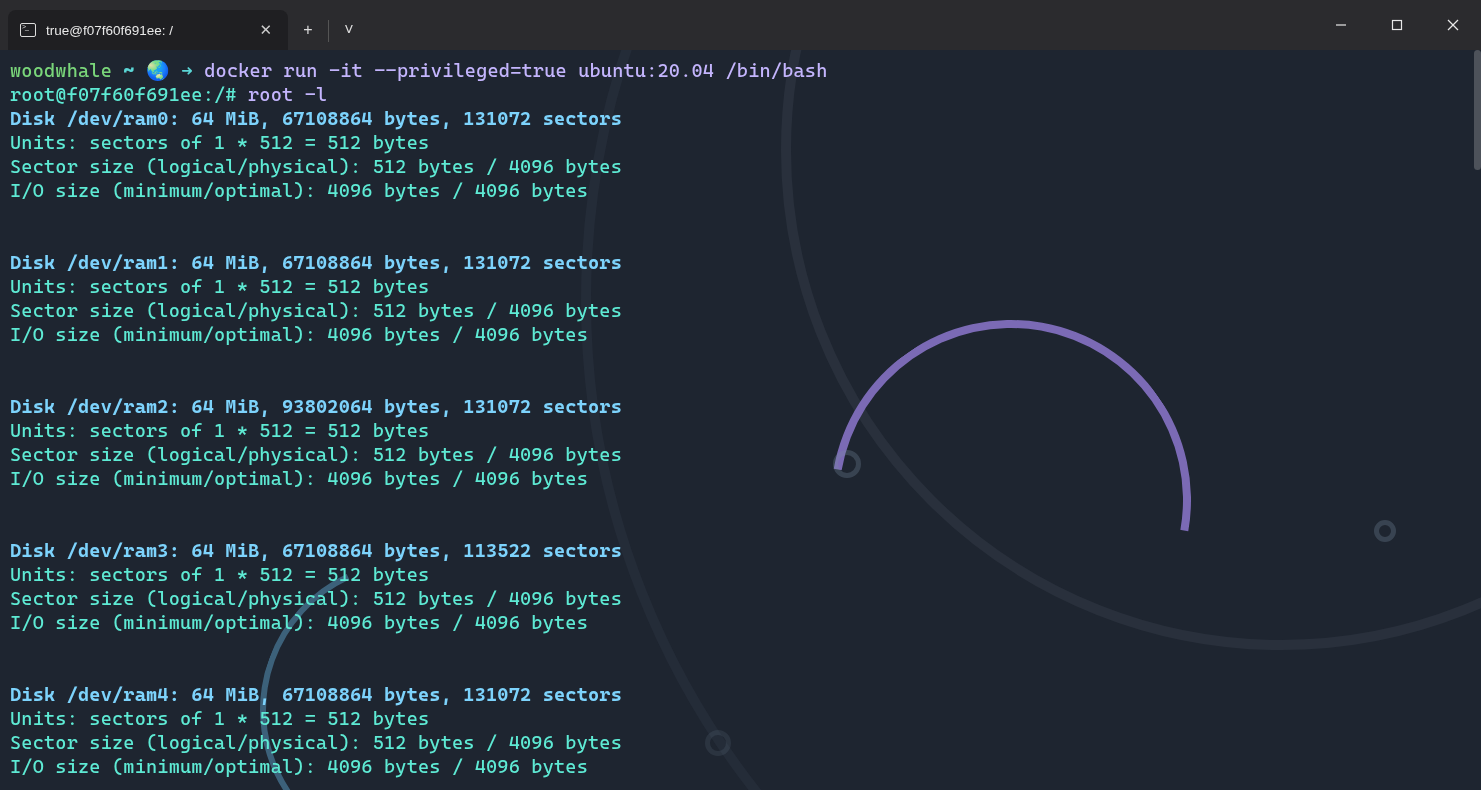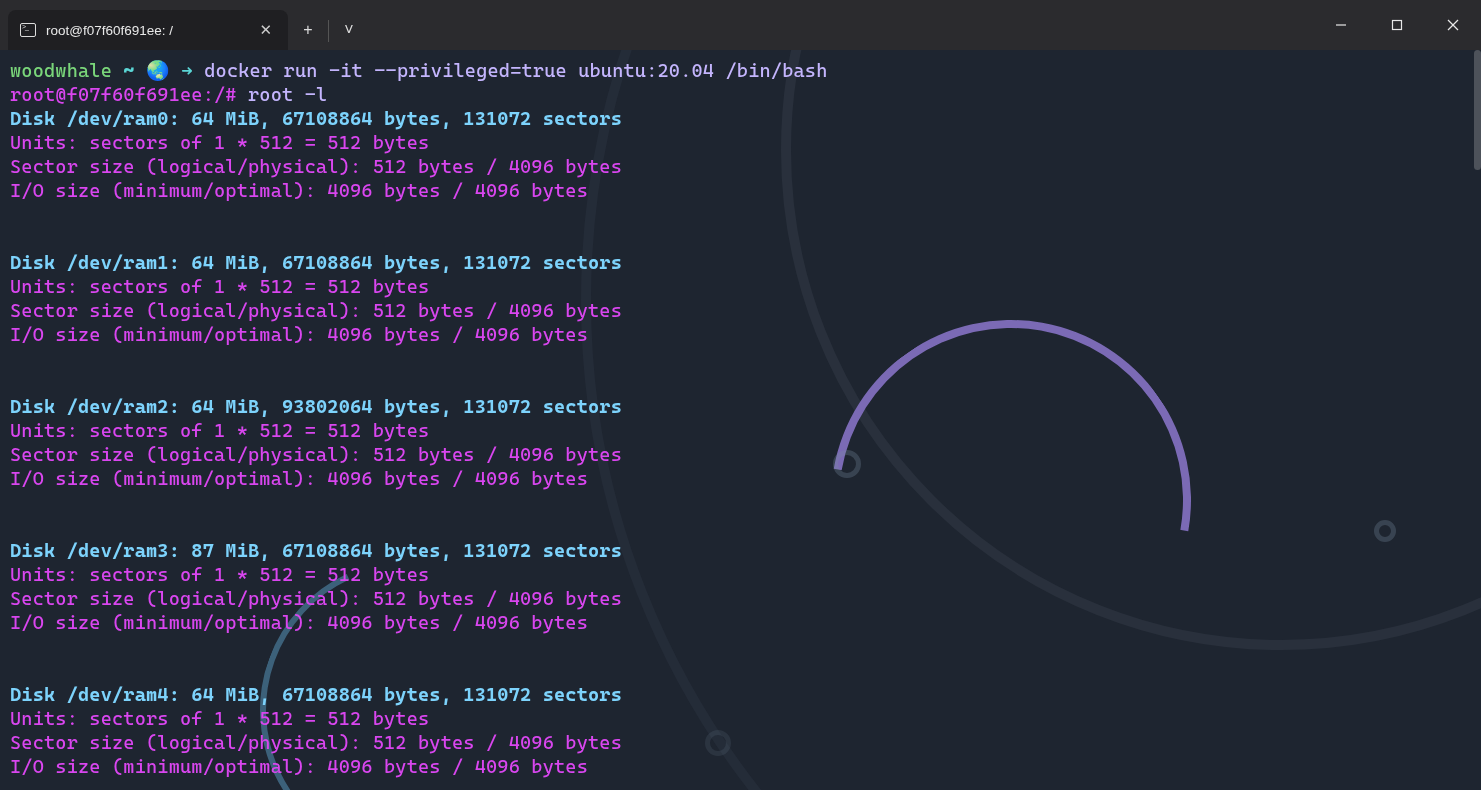--- a/index.html
+++ b/index.html
@@ -71,21 +71,21 @@
     color: #c9c9c9;
     white-space: pre;
     font-weight: 500;
     letter-spacing: 0.2px;
   }
   .bold { color: #7dd3fc; font-weight: 700; }
   .green { color: #7ad67a; font-weight: 400; }
   .arrow { color: #5bd6d6; font-weight: 700; }
   .cyan { color: #5bd6d6; font-weight: 700;}
   .cmd  { color: #c4b5fd; }
-  .dim  { color: #d946ef; }
+  .dim  { color: #5eead4; }
 
   
   .scroll-thumb{
     position:absolute; right:0; top:50px; width:7px; height:120px;
     background: rgba(200,200,200,.28); border-radius:4px; z-index:6;
   }
 </style>
 </head>
 <body>
 
@@ -96,21 +96,21 @@
   <div class="arc blue"></div>
   <div class="dot d1"></div>
   <div class="dot d2"></div>
   <div class="dot d3"></div>
 </div>
 
 <div class="titlebar">
   <div class="tabs">
     <div class="tab">
       <span class="favicon"></span>
-      <span class="tab-title">root@f07f60f691ee: /</span>
+      <span class="tab-title">true@f07f60f691ee: /</span>
       <span class="close-x">✕</span>
     </div>
     <div class="tabbar-btn">
         <span>+</span>
       </div>
     <div class="divider"></div>
     <div class="tabbar-btn">
         <span>˅</span>
       </div>
   </div>
@@ -149,21 +149,21 @@
 <span class="dim">Sector size (logical/physical): 512 bytes / 4096 bytes</span>
 <span class="dim">I/O size (minimum/optimal): 4096 bytes / 4096 bytes</span>
 
 
 <span class="bold">Disk /dev/ram2: 64 MiB, 93802064 bytes, 131072 sectors</span>
 <span class="dim">Units: sectors of 1 * 512 = 512 bytes</span>
 <span class="dim">Sector size (logical/physical): 512 bytes / 4096 bytes</span>
 <span class="dim">I/O size (minimum/optimal): 4096 bytes / 4096 bytes</span>
 
 
-<span class="bold">Disk /dev/ram3: 87 MiB, 67108864 bytes, 131072 sectors</span>
+<span class="bold">Disk /dev/ram3: 64 MiB, 67108864 bytes, 113522 sectors</span>
 <span class="dim">Units: sectors of 1 * 512 = 512 bytes</span>
 <span class="dim">Sector size (logical/physical): 512 bytes / 4096 bytes</span>
 <span class="dim">I/O size (minimum/optimal): 4096 bytes / 4096 bytes</span>
 
 
 <span class="bold">Disk /dev/ram4: 64 MiB, 67108864 bytes, 131072 sectors</span>
 <span class="dim">Units: sectors of 1 * 512 = 512 bytes</span>
 <span class="dim">Sector size (logical/physical): 512 bytes / 4096 bytes</span>
 <span class="dim">I/O size (minimum/optimal): 4096 bytes / 4096 bytes</span>
 </div>

